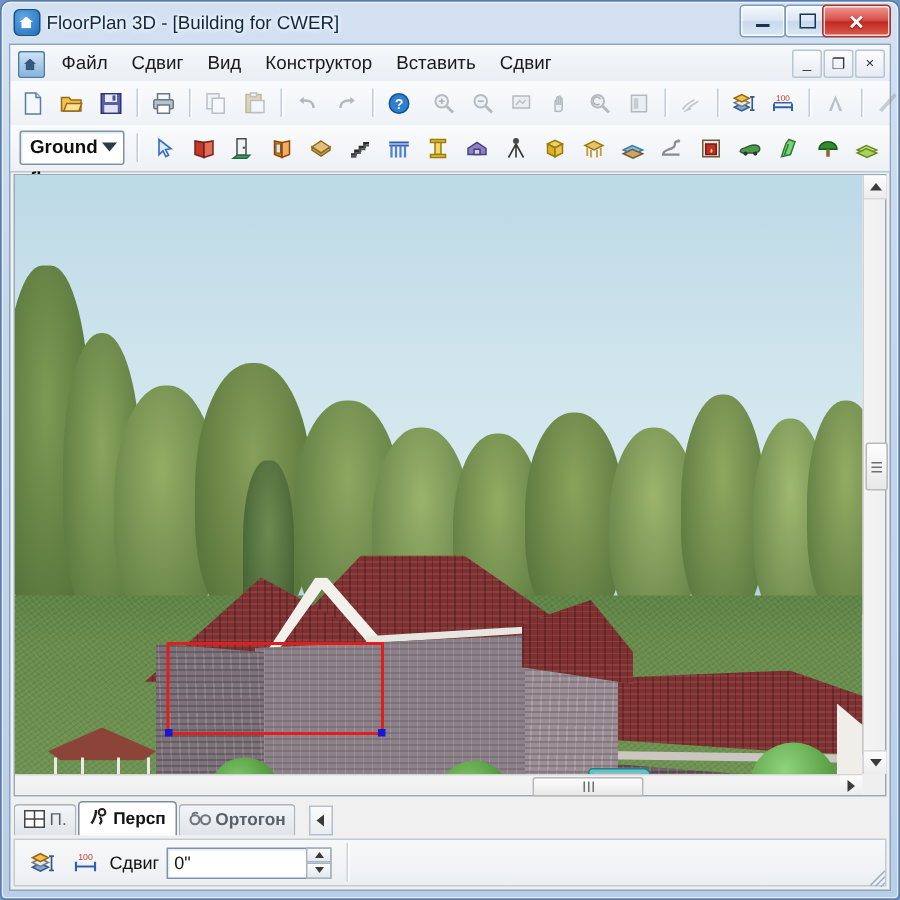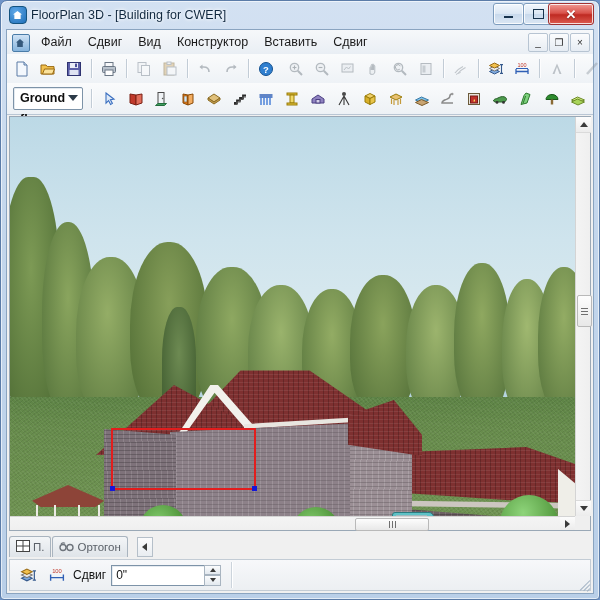--- a/index.html
+++ b/index.html
@@ -236,21 +236,21 @@
     background:linear-gradient(180deg,#f3f5f7,#dfe4e9);
     font-size:11.5px;color:#5a6068;cursor:default;overflow:hidden;
     box-sizing:border-box;white-space:nowrap;
   }
   .vtab.active{
     height:23px;background:#fff;color:#111;font-weight:bold;
     border-color:#7e8b98;
   }
   .vtab.plan{max-width:46px;}
   .vtab.persp{max-width:78px;}
-  .vtab.ortho{max-width:78px;}
+  .vtab.ortho{max-width:78px;font-weight:bold;}
   #tabs-nav{
     margin-left:8px;width:16px;height:20px;border:1px solid #b5bfc9;
     background:linear-gradient(180deg,#fbfbfc,#e9edf1);
     display:flex;align-items:center;justify-content:center;cursor:default;
     box-sizing:border-box;
   }
 
   
   #statusbar{
     position:absolute;left:2px;bottom:2px;right:2px;height:32px;
@@ -765,20 +765,30 @@
     <div id="viewtabs">
       <div class="vtab plan">
         <span>
           <svg width="14" height="12" viewBox="0 0 14 12">
               <rect x=".5" y=".5" width="13" height="11" fill="#fff" stroke="#444"></rect>
               <path d="M7 .5v11M.5 6h13" stroke="#444"></path>
             </svg>
         </span>
         <span>П.</span>
       </div>
+      <div class="vtab persp active">
+        <span>
+          <svg width="13" height="13" viewBox="0 0 13 13">
+              <path d="M2 11c2-3 3-6 3-9" stroke="#222" stroke-width="1.6" fill="none"></path>
+              <circle cx="9" cy="3.5" r="2.2" fill="none" stroke="#222" stroke-width="1.4"></circle>
+              <path d="M7.4 6.5c1.5 1.6 1.4 3.6 0 5" stroke="#222" stroke-width="1.4" fill="none"></path>
+            </svg>
+        </span>
+        <span>Персп</span>
+      </div>
       <div class="vtab ortho">
         <span>
           <svg width="15" height="11" viewBox="0 0 15 11">
               <circle cx="4" cy="6.5" r="3" fill="none" stroke="#6e747c" stroke-width="1.4"></circle>
               <circle cx="11" cy="6.5" r="3" fill="none" stroke="#6e747c" stroke-width="1.4"></circle>
               <path d="M7 6h1M2 3.2C3 1.6 5 1.4 6 2.4" stroke="#6e747c" stroke-width="1.2" fill="none"></path>
             </svg>
         </span>
         <span>Ортогон</span>
       </div>

